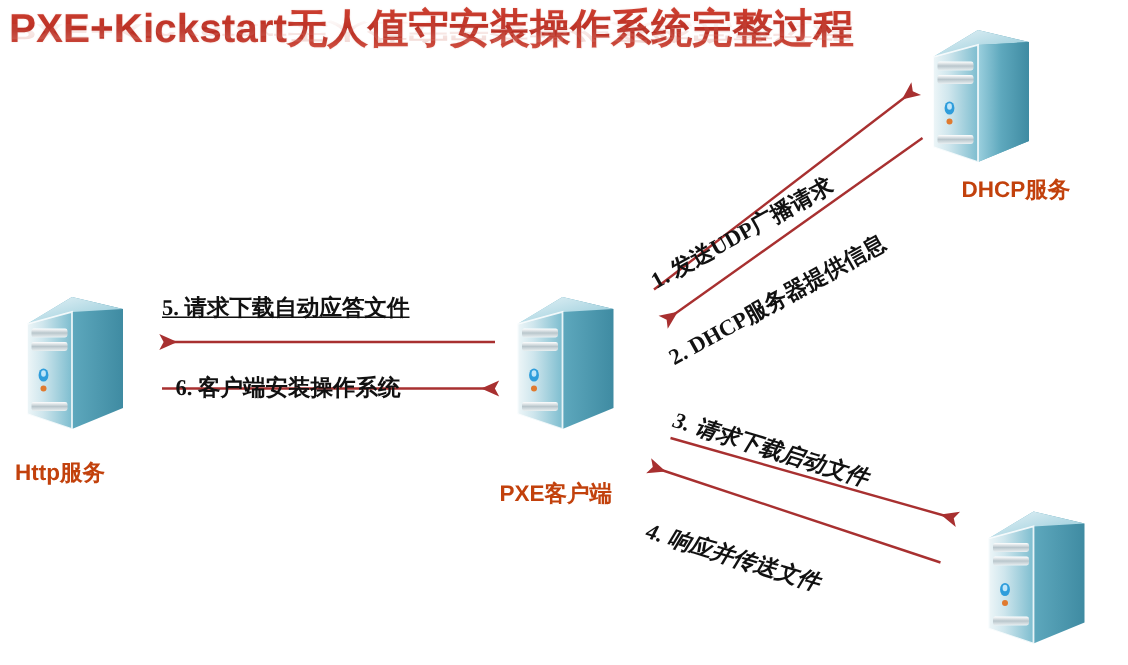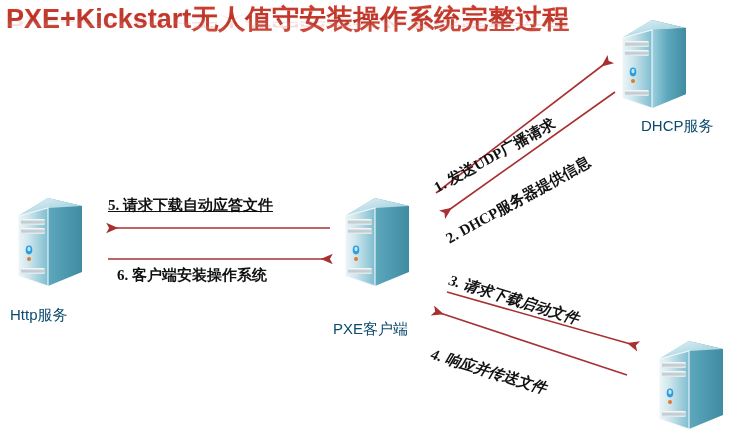--- a/index.html
+++ b/index.html
@@ -66,22 +66,22 @@
   .server {
     position: absolute;
     width: 72px;
     height: 96px;
   }
   .server svg { display: block; }
 
   .node-label {
     position: absolute;
     font-size: 15px;
-    font-weight: normal;
-    color: #0c4a6e;
+    font-weight: bold;
+    color: #c2410c;
     white-space: nowrap;
     text-shadow: 0 1px 0 rgba(255,255,255,0.8);
   }
 
   
   .arrows {
     position: absolute;
     left: 0; top: 0;
     width: 752px;
     height: 443px;
@@ -239,15 +239,15 @@
   <div class="flow-label rot-up" style="left:440px; top:178px;">1. 发送UDP广播请求</div>
 
   <div class="flow-label rot-up" style="left:452px; top:229px;">2. DHCP服务器提供信息</div>
 
   <div class="flow-label rot-down italicish" style="left:452px; top:271px;">3. 请求下载启动文件</div>
 
   <div class="flow-label rot-down italicish" style="left:434px; top:345px;">4. 响应并传送文件</div>
 
   <div class="flow-label" style="left:108px; top:196px;text-decoration:underline;">5. 请求下载自动应答文件</div>
 
-  <div class="flow-label" style="left:117px; top:266px;">6. 客户端安装操作系统</div>
+  <div class="flow-label" style="left:117px; top:249px;">6. 客户端安装操作系统</div>
 
 </div>
 
 </body></html>

